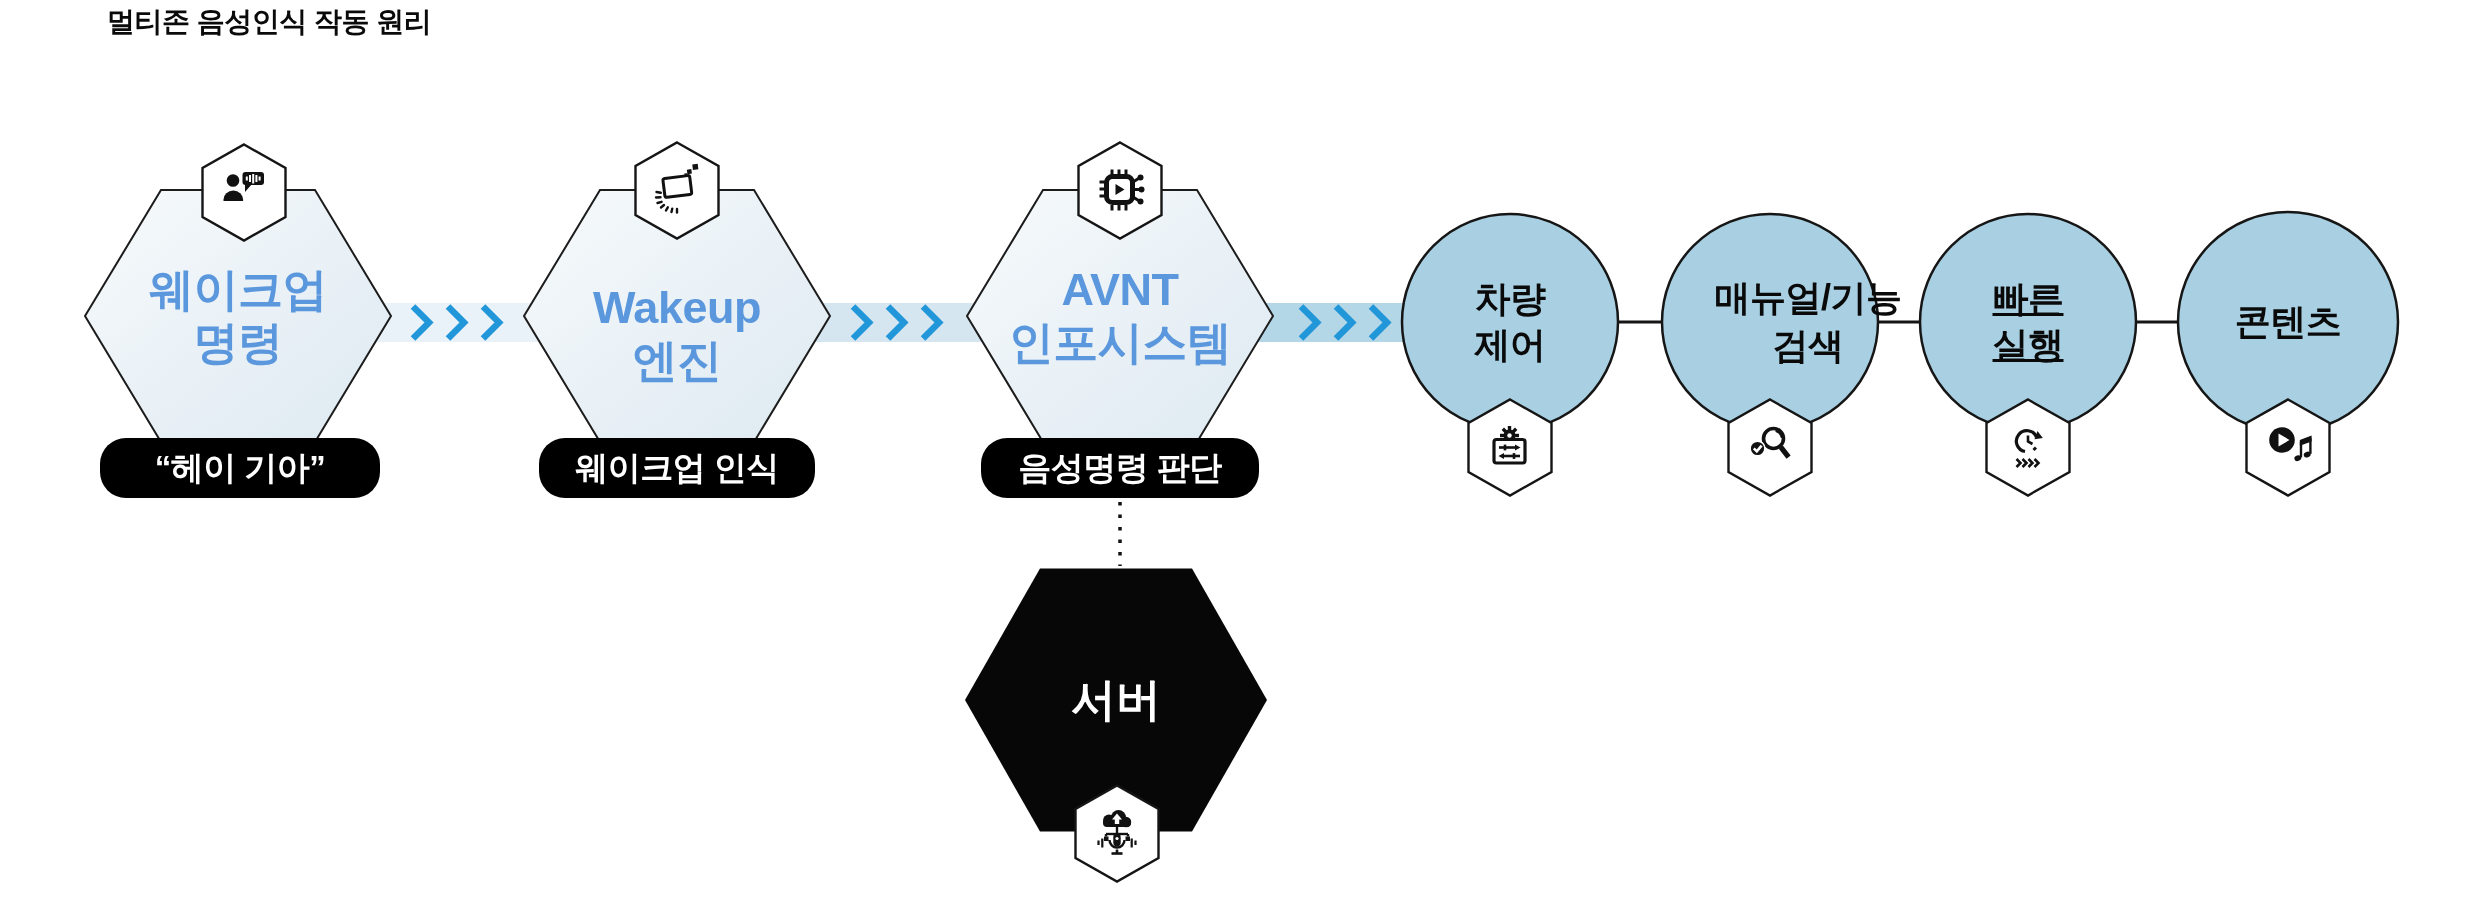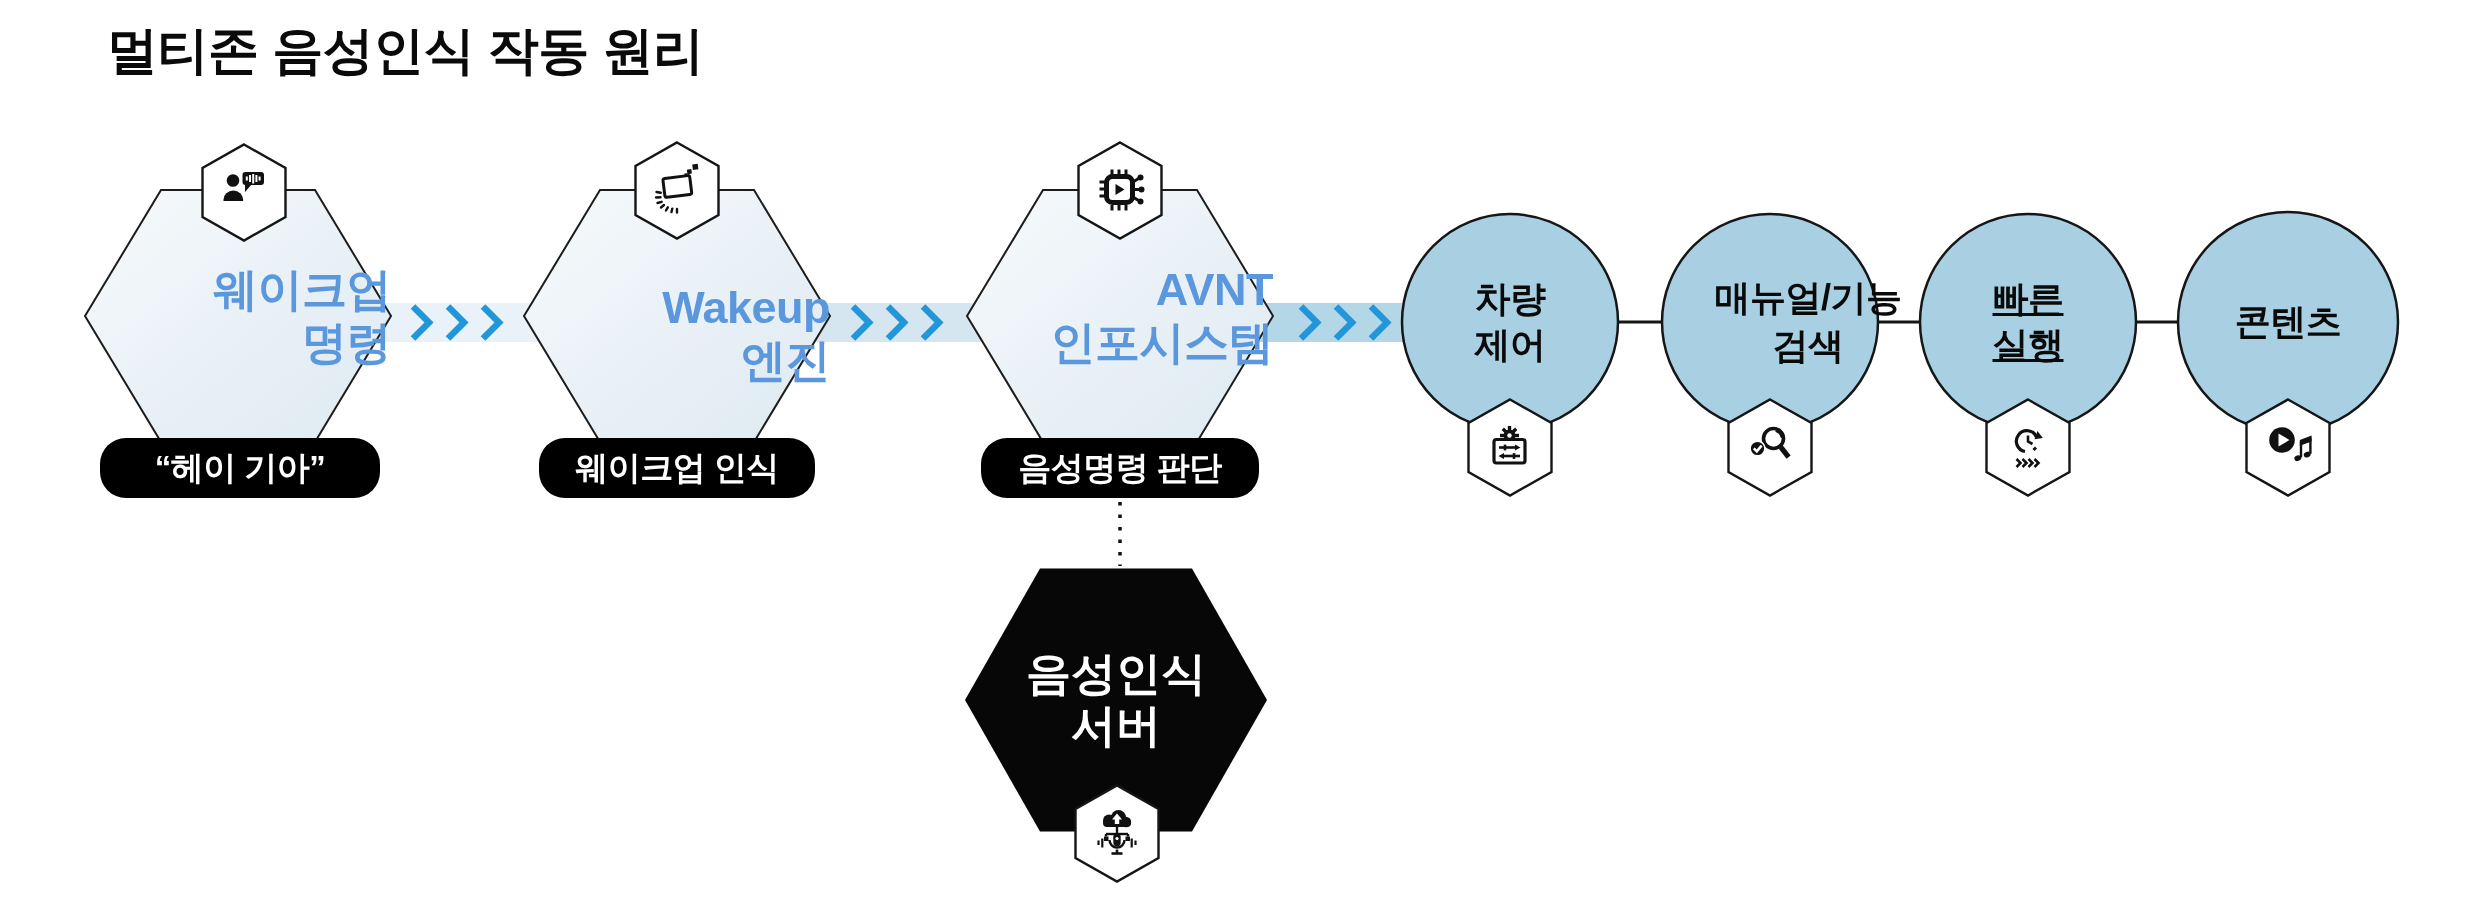--- a/index.html
+++ b/index.html
@@ -9,25 +9,25 @@
     --accent_blue_text:#5b97dd;
     --chevron_blue:#2196d8;
     --circle_fill:#a9d0e2;
     --band1:#e9f2f8;
     --band2:#d5e6f1;
     --band3:#b4d7e8;
     --ink:#0a0a0a;
   }
   .abs{position:absolute;}
   .title{
-    left:107px;top:17px;font-size:51px;font-weight:900;color:var(--ink);
+    left:107px;top:3px;font-size:28px;font-weight:900;color:var(--ink);
     letter-spacing:-0.5px;z-index:4;white-space:nowrap;
   }
   .hex-label{
-    width:306px;height:108px;display:flex;flex-direction:column;align-items:flex-end;justify-content:center;
+    width:306px;height:108px;display:flex;flex-direction:column;align-items:center;justify-content:center;
     text-align:center;z-index:4;color:var(--accent_blue_text);font-weight:800;font-size:45px;line-height:53px;
     letter-spacing:-0.5px;
   }
   .server-label{
     width:302px;height:110px;display:flex;flex-direction:column;align-items:center;justify-content:center;
     text-align:center;z-index:4;color:#ffffff;font-weight:800;font-size:45px;line-height:52px;
   }
   .circle-label{
     width:250px;height:94px;display:flex;flex-direction:column;align-items:center;justify-content:center;
     text-align:center;z-index:4;color:var(--ink);font-weight:800;font-size:36px;line-height:46px;
@@ -135,21 +135,20 @@
   <div class="abs circle-label" style="left:1903px;top:275px;text-decoration:underline;">
     <span class="line">빠른</span>
     <span class="line">실행</span>
   </div>
   <div class="abs circle-label" style="left:2163px;top:275px;">
     <span class="line">콘텐츠</span>
 
   </div>
 
   <div class="abs server-label" style="left:965px;top:645px;">
-    <span class="line">음성인식</span>
     <span class="line">서버</span>
   </div>
 
   <svg class="abs icon-hex" style="left:200px;top:143px;" width="88" height="99" viewBox="0 0 88 99">
     <path class="ihex" d="M44 1.5 L85.5 25 V74 L44 97.5 L2.5 74 V25 Z"></path>
     <g transform="translate(20,24)">
       <circle class="ik" cx="13" cy="13.5" r="6.3"></circle>
       <path class="ik" d="M3.5 34 v-1.5 a9.8 9 0 0 1 19.6 0 v1.5 z"></path>
       <rect class="ik" x="22.5" y="5" width="21.5" height="13" rx="3"></rect>
       <polygon class="ik" points="25,17 32,17 25,25"></polygon>

